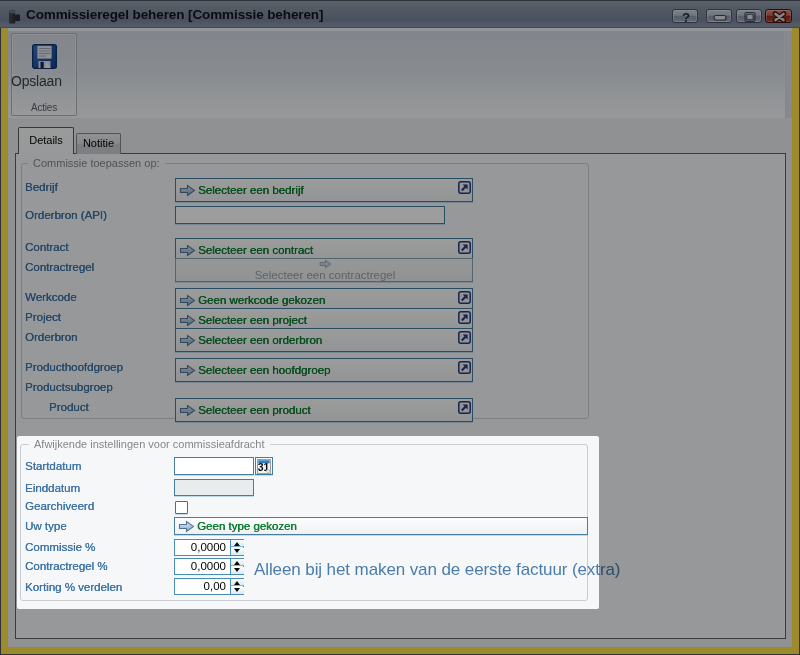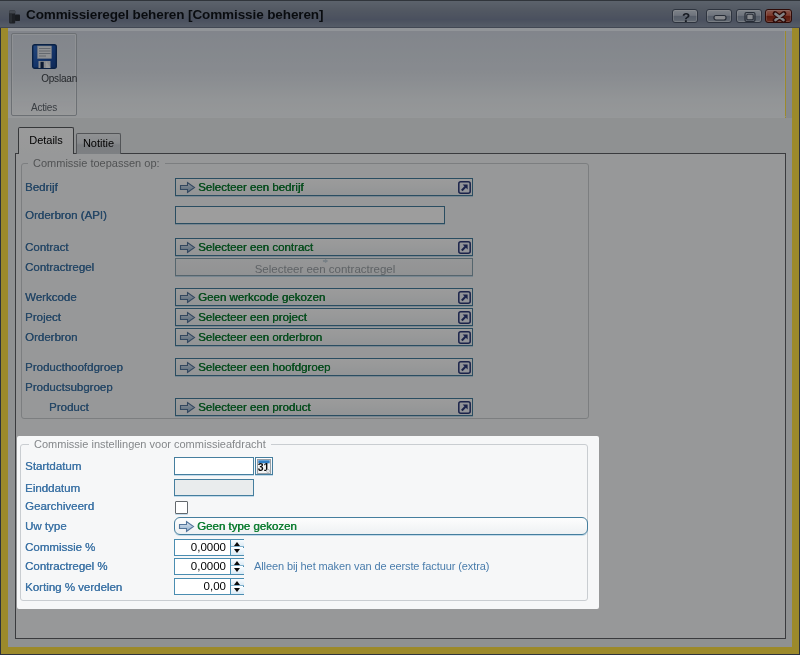--- a/index.html
+++ b/index.html
@@ -20,58 +20,58 @@
 #btnclose { background:linear-gradient(#dd8d7d 0%, #ca5f49 45%, #992a18 52%, #ab4730 100%); border-color:#4c130d; box-shadow:inset 0 0 0 1px rgba(255,255,255,0.25); }
 
 
 #ribbon { left:8px; top:28px; width:777px; height:90px; border-right:1px solid rgba(240,246,252,0.38);
   background:linear-gradient(#d2d8e2 0%, #dde2e9 50%, #eef2f5 80%, #f4f7f9 100%); }
 #ribbontop { left:8px; top:28px; width:784px; height:3px; background:#edf2f8; }
 #ribbonright { left:786px; top:31px; width:6px; height:87px; background:#dadfe5; }
 #rgroup { left:11px; top:33px; width:66px; height:83px; border:1px solid #b0b6bd; border-radius:2px;
   box-shadow:inset 0 0 0 1px rgba(255,255,255,0.45); }
 #opslaan { left:32px; top:44px; }
-#opslabel { left:11px; top:73px; width:66px; text-align:right; font-size:10px; letter-spacing:-0.2px; color:#3c4147; }
+#opslabel { left:11px; top:73px; width:66px; text-align:left; font-size:14px; letter-spacing:-0.2px; color:#3c4147; }
 #acties { left:14px; top:101px; width:60px; height:13px; background:linear-gradient(#eef1f5,#f6f8fa); border-radius:2px;
   font-size:10px; letter-spacing:-0.2px; color:#5e656d; text-align:center; line-height:13px; }
 #ribbonsep { left:8px; top:116px; width:778px; height:1px; background:rgba(240,245,250,0.55); }
 
 
 #formbg { left:8px; top:118px; width:784px; height:529px; background:#e9ebee; }
 #page { left:15px; top:153px; width:771px; height:486px; border:1px solid #5e6165; background:#f6f7f8; }
 .tab { border:1px solid #6a6d70; border-bottom:none; text-align:center; color:#000; border-radius:2px 2px 0 0; }
 #tabdetails { left:18px; top:127px; width:56px; height:27px; background:linear-gradient(#fafbfc,#f6f7f8);
   font-size:11px; line-height:25px; z-index:3; border-color:#595c5f; }
 #tabnotitie { left:76px; top:133px; width:45px; height:21px; background:linear-gradient(#e9ecef 0%, #dce0e4 45%, #c8cdd2 55%, #ccd0d5 100%);
   font-size:11px; line-height:19px; border-color:#85898e; z-index:1;}
 
 
 .gbox { border:1px solid #c9cdd1; border-radius:3px; }
 .gtitle { position:absolute; font-size:11px; color:#84878a; background:#f6f7f8; padding:0 5px; }
 
 
 .lbl { position:absolute; left:25px; font-size:11.5px; color:#3e74a6; text-shadow:0.3px 0 0 #3e74a6; }
-.pk { position:absolute; left:175px; width:298px; height:18px; border:1px solid #457e9e;
+.pk { position:absolute; left:175px; width:298px; height:24px; border:1px solid #457e9e;
   background:linear-gradient(#fdfdfd,#eef1f3); display:flex; align-items:center; box-shadow:0 1px 0 rgba(140,190,220,0.5); }
 .pk .txt { font-size:11.5px; color:#0c7d31; margin-left:2px; white-space:nowrap; text-shadow:0.4px 0 0 #0c7d31; position:relative; top:-0.5px; }
 .pk svg.ar { margin-left:3px; }
 .lnk { position:absolute; right:1.5px; top:1.5px; }
 .pk.dis { border-color:#8aa4b2; background:linear-gradient(#f4f5f6,#eceef0);flex-direction:column; }
 .pk.dis .txt { color:#9aa0a5; text-shadow:none; }
 .tbx { position:absolute; border:1px solid #457e9e; background:#fff; box-shadow:0 1px 0 rgba(140,190,220,0.5); }
 .spin { position:absolute; left:174px; width:70px; height:17px; border:1px solid #4a8db1; background:#fff;
   font-size:11.5px; color:#000; }
 .spin .val { position:absolute; right:17px; top:1px; }
 .spbtns { position:absolute; right:0; top:0; width:13px; height:15px; border-left:1px solid #4a8db1; }
 .spbtns .u, .spbtns .d { position:absolute; left:0; width:13px; height:7px; background:linear-gradient(#f8fcff,#dcebf5); }
 .spbtns .u { top:0; border-bottom:1px solid #7fb0cc; }
 .spbtns .d { top:8px; height:7px; }
 .tri-u { position:absolute; left:3px; top:1.5px; width:0; height:0; border-left:3.5px solid transparent; border-right:3.5px solid transparent; border-bottom:4.5px solid #0a0a0a; }
 .tri-d { position:absolute; left:3px; top:1px; width:0; height:0; border-left:3.5px solid transparent; border-right:3.5px solid transparent; border-top:4.5px solid #0a0a0a; }
-.blue { position:absolute; font-size:11px; letter-spacing:-0.1px; color:#4a7dac; }
+.blue { position:absolute; font-size:17px; letter-spacing:-0.1px; color:#4a7dac; }
 
 
 #dim { left:17px; top:436px; width:582px; height:173px; border-radius:2px;
   box-shadow:0 0 0 2000px rgba(0,0,0,0.385); z-index:50; }
 </style>
 </head>
 <body>
 <div id="win">
 
   <div id="titlebar" class="abs"></div>
@@ -288,41 +288,41 @@
       </svg>
       <span class="txt">Selecteer een product</span>
     <svg class="lnk" width="13" height="13" viewBox="0 0 13 13">
         <rect x="0.8" y="0.8" width="11.4" height="11.4" rx="2" fill="#edf0f7" stroke="#2c3a78" stroke-width="1.5"></rect>
         <path d="M4.6 3.6 H9.6 V8.6 Z" fill="#2c3a78"></path>
         <path d="M7.4 5.8 L3.8 9.4" stroke="#2c3a78" stroke-width="2.1"></path>
       </svg>
     </div>
 
   <div class="gbox abs" style="left:20px;top:444px;width:568px;height:157px;"></div>
-  <div class="gtitle" style="left:29px;top:438px;">Commissie instellingen voor commissieafdracht</div>
+  <div class="gtitle" style="left:29px;top:438px;">Afwijkende instellingen voor commissieafdracht</div>
 
   <div class="lbl" style="top:460px;">Startdatum</div>
   <div class="tbx" style="left:174px;top:457px;width:80px;height:18px;"></div>
   <div class="tbx" style="left:255px;top:457px;width:18px;height:18px;background:linear-gradient(#fdfeff,#e8f1f8);">
     <svg width="14" height="15" viewBox="0 0 14 15" style="position:absolute;left:1px;top:0.5px;">
       <rect x="0.5" y="0.5" width="13" height="14" fill="#f2f3f4" stroke="#9aa0a6" stroke-width="1"></rect>
       <rect x="1.3" y="1.3" width="11.4" height="3" fill="#2e7dc4"></rect>
       <text x="6.6" y="12.2" text-anchor="middle" font-size="10.5" font-weight="bold" fill="#0a0a0a" font-family="Liberation Sans">31</text>
       <circle cx="11" cy="12" r="1.6" fill="#e8eaec" stroke="#b0b4b8" stroke-width="0.7"></circle>
     </svg>
   </div>
 
   <div class="lbl" style="top:482px;">Einddatum</div>
   <div class="tbx" style="left:174px;top:479px;width:80px;height:17px;background:#e9eced;"></div>
 
   <div class="lbl" style="top:500px;">Gearchiveerd</div>
   <div class="tbx" style="left:175px;top:501px;width:13px;height:13px;border:1px solid #63686d;border-radius:1px;"></div>
 
   <div class="lbl" style="top:520px;">Uw type</div>
-  <div class="pk" style="left:174px;top:517px;width:414px;height:18px;border-radius:6px;">
+  <div class="pk" style="left:174px;top:517px;width:414px;height:18px;">
       <svg class="ar" width="17" height="13" viewBox="0 0 17 13">
         <defs>
           <linearGradient id="ag" x1="0" y1="0" x2="0" y2="1">
             <stop offset="0" stop-color="#e8eef5"></stop>
             <stop offset="0.5" stop-color="#b5c9dd"></stop>
             <stop offset="1" stop-color="#8fafcc"></stop>
           </linearGradient>
         </defs>
         <path d="M1.5 4.5 H8.5 V1.5 L15.5 6.5 L8.5 11.5 V8.5 H1.5 Z" fill="url(#ag)" stroke="#53759b" stroke-width="1.1"></path>
       </svg>

